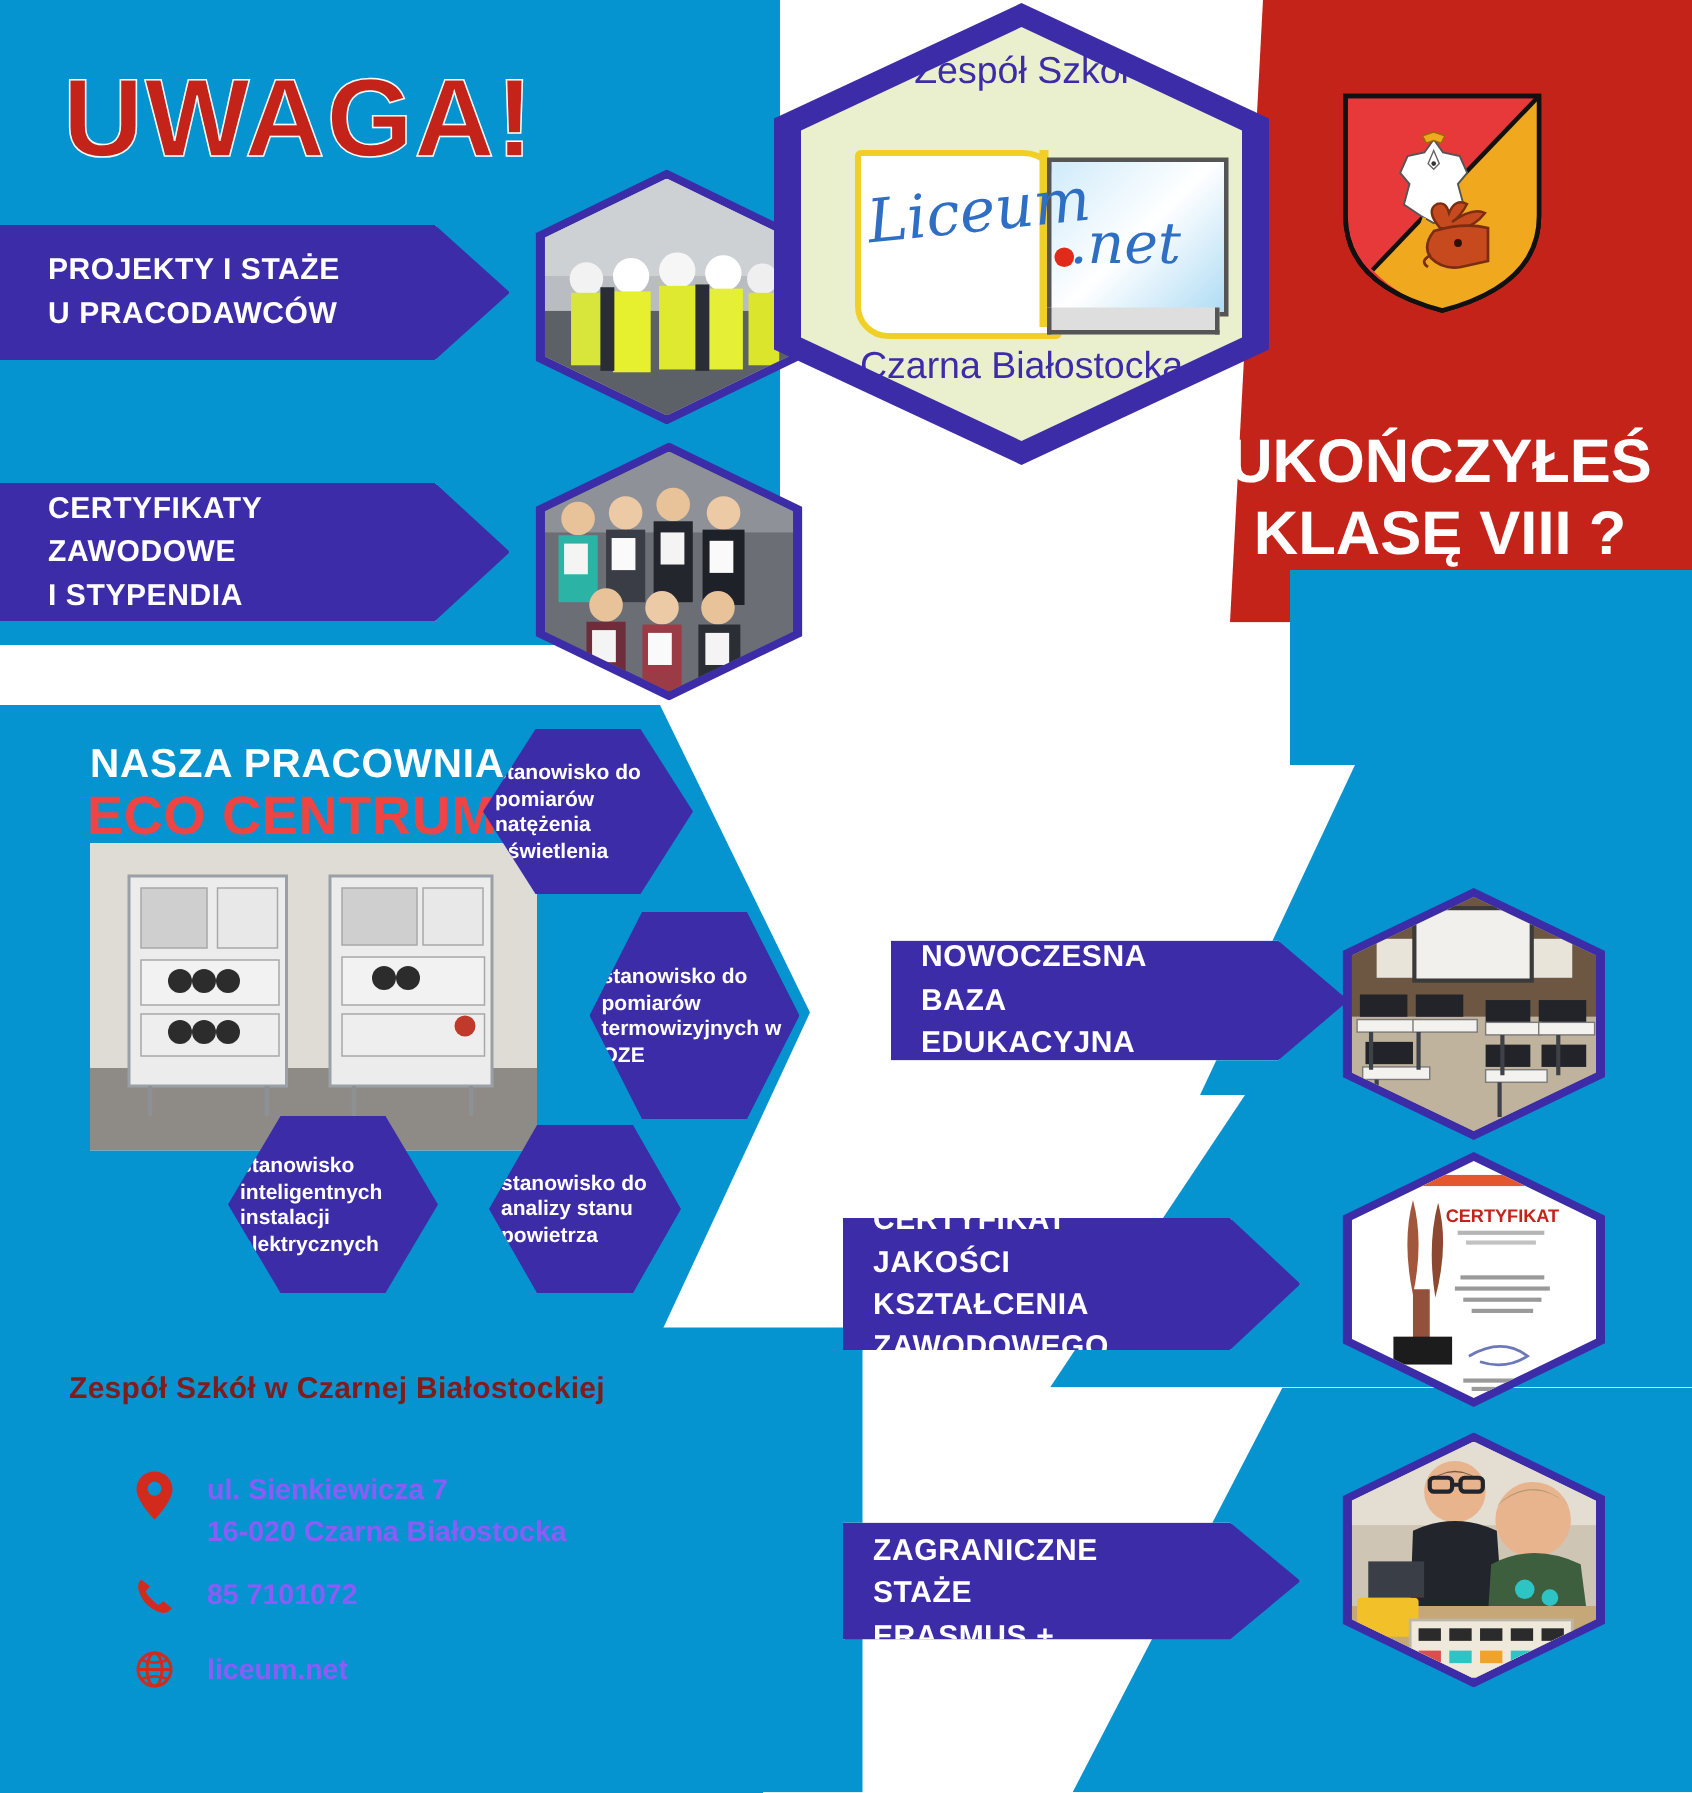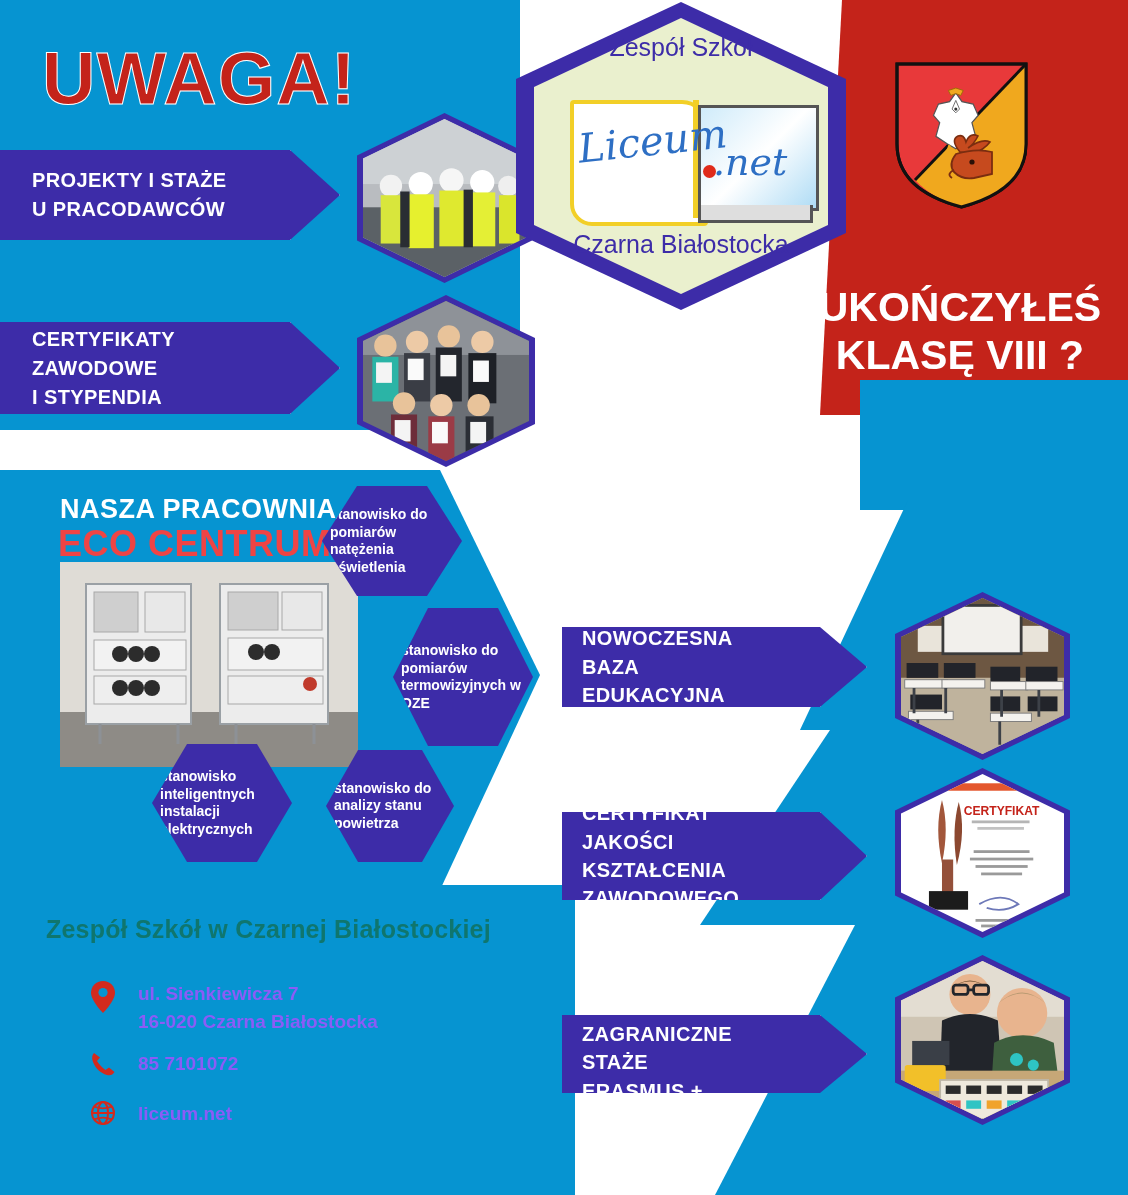--- a/index.html
+++ b/index.html
@@ -39,21 +39,21 @@
           letter-spacing:.4px;}
   .b1{top:150px;width:350px;height:90px;
       clip-path:polygon(0 0, 300px 0, 350px 45px, 300px 90px, 0 90px);}
   .b2{top:322px;width:350px;height:92px;
       clip-path:polygon(0 0, 300px 0, 350px 46px, 300px 92px, 0 92px);}
 
   
   .banner-right{left:562px;padding:14px 80px 14px 20px;font-size:20px;line-height:1.42;
           letter-spacing:.4px;}
   .b3{top:627px;width:305px;height:80px;
-      clip-path:polygon(0 0, 258px 0, 305px 40px, 258px 80px, 0 80px);}
+      clip-path:polygon(0 0, 258px 0, 305px 40px, 258px 80px, 0 80px);margin-left:32px;}
   .b4{top:812px;width:305px;height:88px;
       clip-path:polygon(0 0, 258px 0, 305px 44px, 258px 88px, 0 88px);}
   .b5{top:1015px;width:305px;height:95px;
       clip-path:polygon(0 0, 258px 0, 305px 39px, 258px 78px, 0 78px);}
 
   
   .hex{position:absolute;}
   .logo-hex-outer{left:516px;top:2px;width:330px;height:308px;background:#3D2CA8;
         clip-path:polygon(50% 0%, 100% 25%, 100% 75%, 50% 100%, 0% 75%, 0% 25%);}
   .logo-hex-inner{left:534px;top:18px;width:294px;height:276px;background:#EAF0CE;
@@ -111,22 +111,22 @@
   .photohex .inner{position:absolute;left:6px;top:6px;right:6px;bottom:6px;
         clip-path:polygon(50% 0%, 100% 25%, 100% 75%, 50% 100%, 0% 75%, 0% 25%);
         overflow:hidden;}
   .p1{left:357px;top:113px;width:175px;height:170px;}
   .p2{left:357px;top:295px;width:178px;height:172px;}
   .p3{left:895px;top:592px;width:175px;height:168px;}
   .p4{left:895px;top:768px;width:175px;height:170px;}
   .p5{left:895px;top:955px;width:175px;height:170px;}
 
   
-  .school-name{position:absolute;left:46px;top:915px;font-size:25px;font-weight:bold;
-        color:#0f766e;letter-spacing:.2px;}
+  .school-name{position:absolute;left:46px;top:915px;font-size:20px;font-weight:bold;
+        color:#7f1d1d;letter-spacing:.2px;}
   .contact-row{position:absolute;display:flex;align-items:flex-start;gap:20px;color:#8b5cf6;
         font-size:19px;font-weight:bold;line-height:1.45;}
   .c1{left:88px;top:980px;}
   .c2{left:88px;top:1050px;}
   .c3{left:88px;top:1100px;}
   .cicon{width:30px;display:flex;justify-content:center;flex:0 0 30px;}
 
   .nowrap{white-space:nowrap;}
 </style>
 </head>

